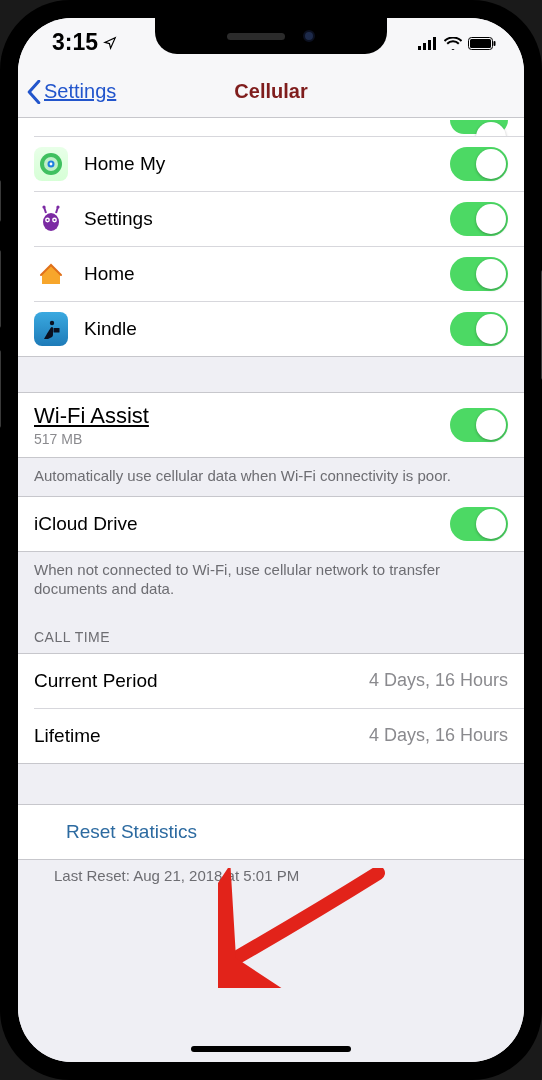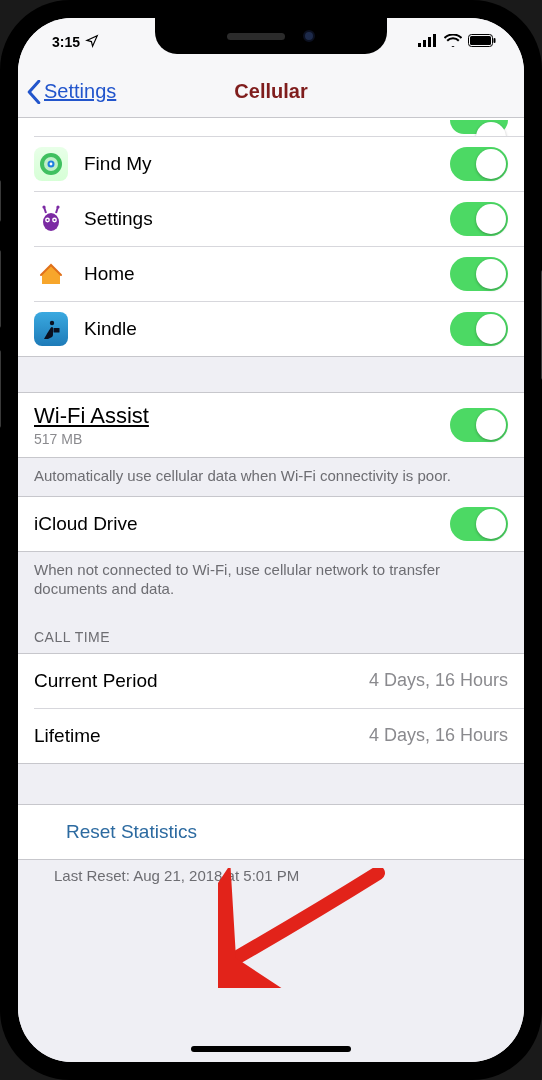--- a/index.html
+++ b/index.html
@@ -34,21 +34,21 @@
   .sb-left1 { left: -4px; top: 180px; width: 5px; height: 42px; }
   .sb-left2 { left: -4px; top: 250px; width: 5px; height: 78px; }
   .sb-left3 { left: -4px; top: 350px; width: 5px; height: 78px; }
   .sb-right { right: -4px; top: 270px; width: 5px; height: 110px; }
 
   
   .status {
     position: absolute; top: 0; left: 0; right: 0; height: 48px;
     display: flex; justify-content: space-between; align-items: center;
     padding: 0 28px 0 34px;
-    font-size: 14px; font-weight: 600; color: #000;
+    font-size: 23px; font-weight: 600; color: #000;
     z-index: 5;
     background: #f7f7f9;
   }
   .status-left { display: flex; align-items: center; gap: 5px; }
   .status-right { display: flex; align-items: center; gap: 6px; }
   .loc-icon { display:inline-block; }
 
   
   .navbar {
     position: absolute; top: 48px; left: 0; right: 0; height: 52px;
@@ -208,21 +208,21 @@
 
         <div class="row">
           <div class="icon ic-findmy">
             <svg width="26" height="26" viewBox="0 0 26 26">
               <circle cx="13" cy="13" r="11" fill="#40c060"></circle>
               <circle cx="13" cy="13" r="7" fill="#bff0c8"></circle>
               <circle cx="13" cy="13" r="3.5" fill="#1f7fdf"></circle>
               <circle cx="13" cy="13" r="1.4" fill="#fff"></circle>
             </svg>
           </div>
-          <div class="label">Find My</div>
+          <div class="label">Home My</div>
           <div class="toggle"></div>
         </div>
         <div class="sep"></div>
 
         <div class="row">
           <div class="icon ic-gizmo">
             <svg width="28" height="28" viewBox="0 0 28 28">
               <ellipse cx="14" cy="17" rx="8" ry="9" fill="#7b2aa3"></ellipse>
               <circle cx="10.5" cy="15" r="2.4" fill="#fff"></circle>
               <circle cx="17.5" cy="15" r="2.4" fill="#fff"></circle>

